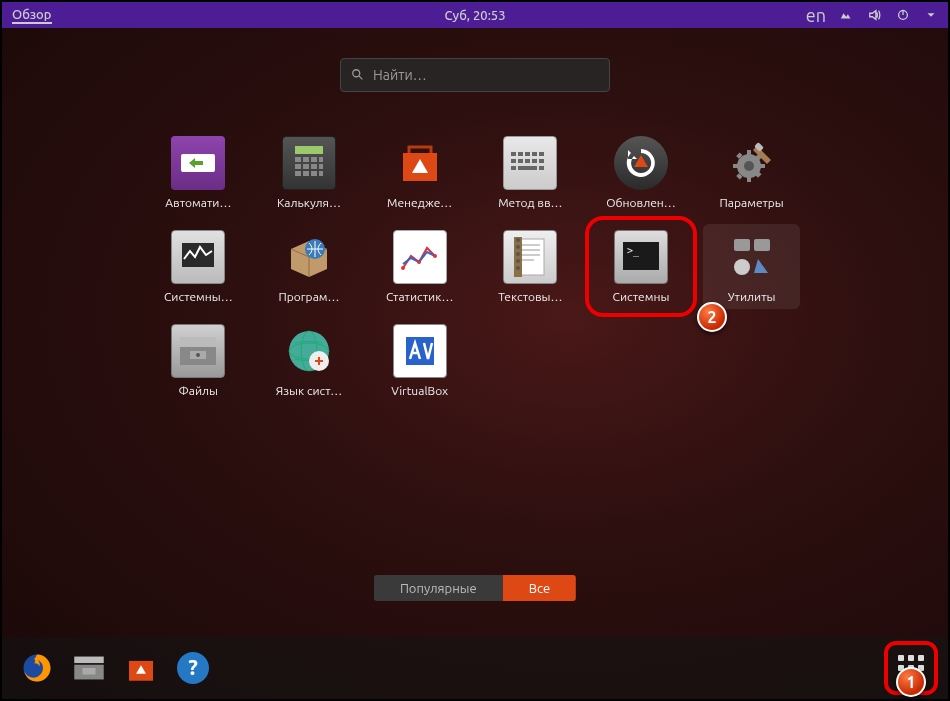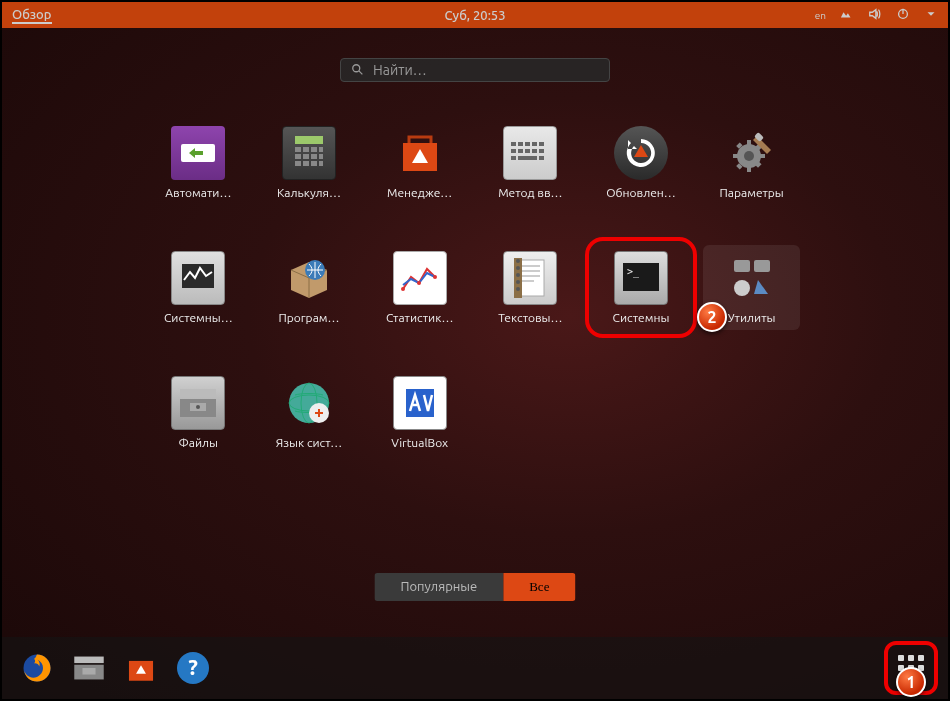--- a/index.html
+++ b/index.html
@@ -9,21 +9,21 @@
   background: radial-gradient(ellipse at 60% 45%, #4a1818 0%, #2d0f0f 40%, #1a0808 100%);
   font-family: Ubuntu, "Segoe UI", sans-serif;
   color: #ddd;
   position: relative;
   overflow: hidden;
   border: 2px solid #000;
 }
 
 .topbar {
   height: 26px;
-  background: #c2410c;
+  background: #4c1d95;
   display: flex;
   align-items: center;
   padding: 0 10px;
   font-size: 13px;
   color: #ccc;
 }
 .topbar .activities {
   font-weight: 500;
   border-bottom: 2px solid #ccc;
   padding-bottom: 1px;
@@ -31,49 +31,49 @@
 .topbar .clock {
   position: absolute; left: 50%; transform: translateX(-50%);
   font-weight: 500;
 }
 .topbar .right {
   margin-left: auto;
   display: flex;
   gap: 14px;
   align-items: center;
 }
-.topbar .right span { font-size: 10px; text-align: right; }
+.topbar .right span { font-size: 18px; text-align: right; }
 .topbar svg { width: 14px; height: 14px; fill: #ccc; }
 
 .search-wrap {
   display: flex;
   justify-content: center;
   margin-top: 30px;
 }
 .search {
   width: 270px;
-  height: 24px;
+  height: 34px;
   background: rgba(40,40,40,0.85);
   border: 1px solid #444;
   border-radius: 4px;
   display: flex;
   align-items: center;
   padding: 0 10px;
   gap: 8px;
   color: #999;
   font-size: 14px;
 }
 .search svg { width: 14px; height: 14px; fill: #999; }
 
 .apps {
   margin: 38px auto 0;
   width: 650px;
   display: grid;
   grid-template-columns: repeat(6, 1fr);
-  gap: 40px 14px;
+  gap: 9px 14px;
 }
 .app {
   display: flex;
   flex-direction: column;
   align-items: center;
   gap: 6px;
   padding: 6px 2px;
   border-radius: 6px;
   cursor: pointer;
 }
@@ -106,21 +106,21 @@
   display: flex;
   border-radius: 3px;
   overflow: hidden;
   font-size: 13px;
 }
 .tabs .tab {
   padding: 6px 26px;
   cursor: pointer;
 }
 .tabs .tab.inactive { background: #3a3a3a; color: #bbb; }
-.tabs .tab.active { background: #dd4814; color: #000000; font-family: Liberation Serif, serif; }
+.tabs .tab.active { background: #dd4814; color: #ffffff; }
 
 .dock {
   position: absolute;
   bottom: 0; left: 0; right: 0;
   height: 62px;
   background: rgba(20,20,20,0.6);
   display: flex;
   align-items: center;
   padding: 0 14px;
 }

